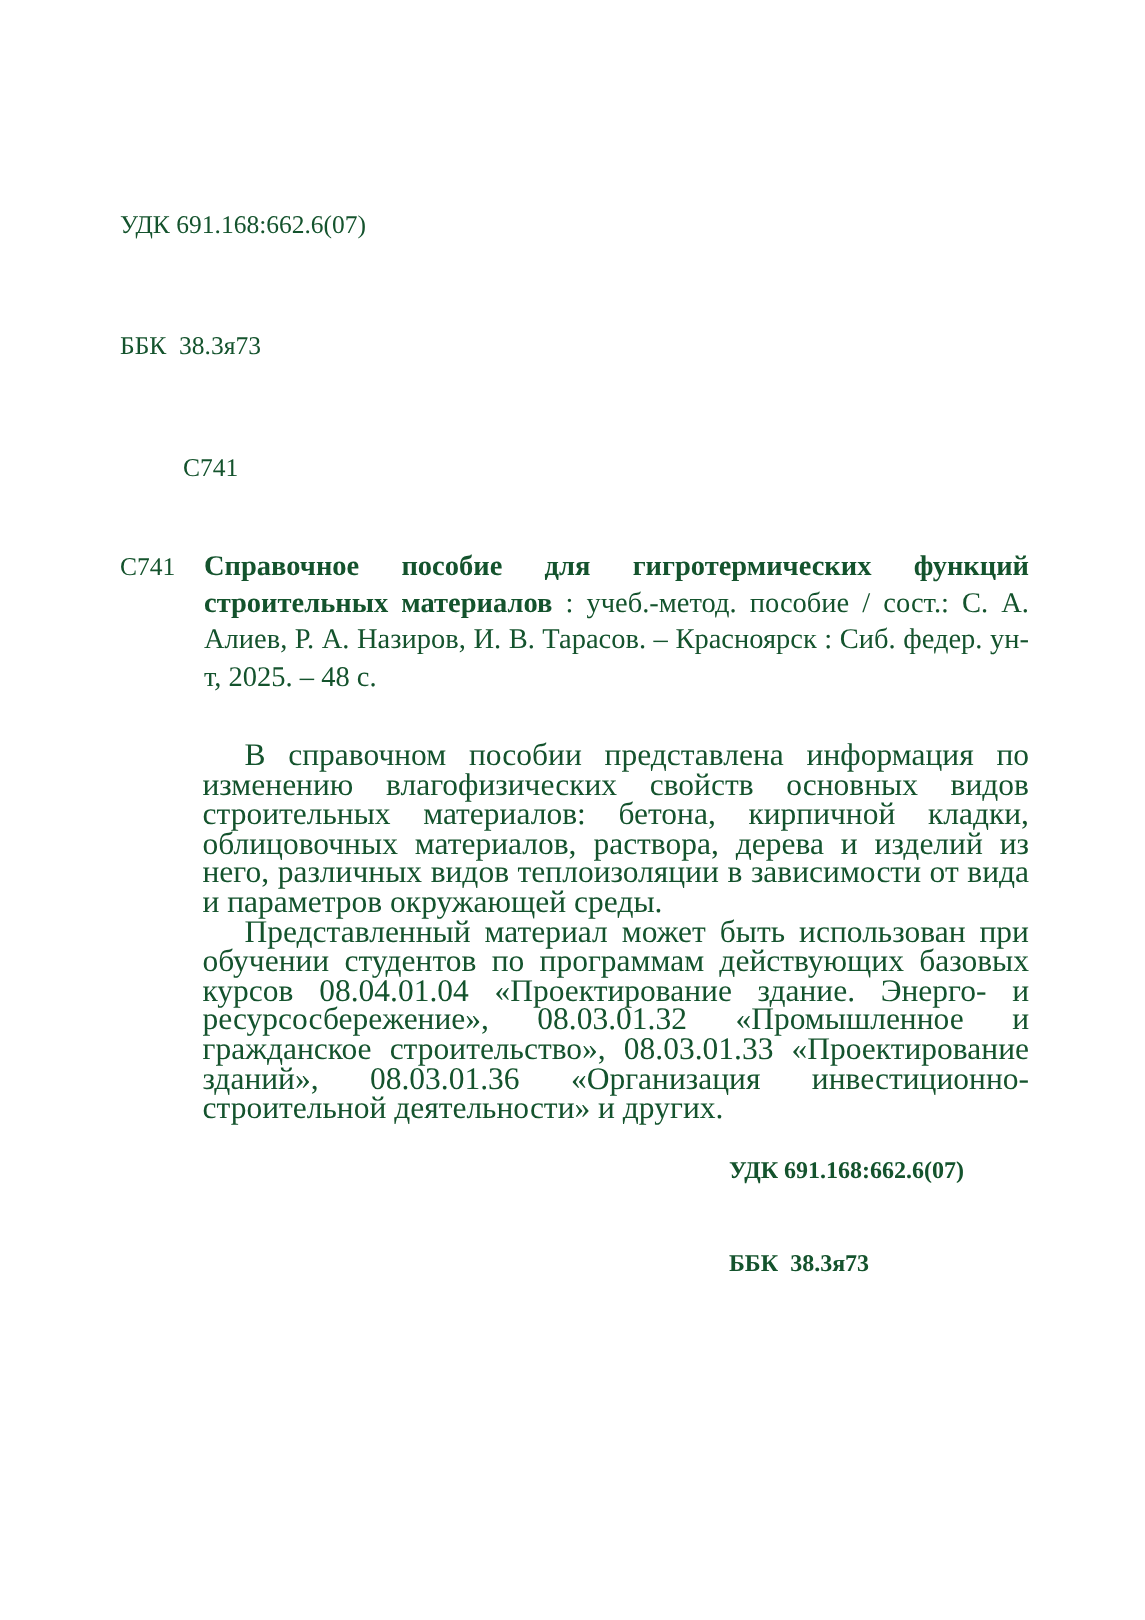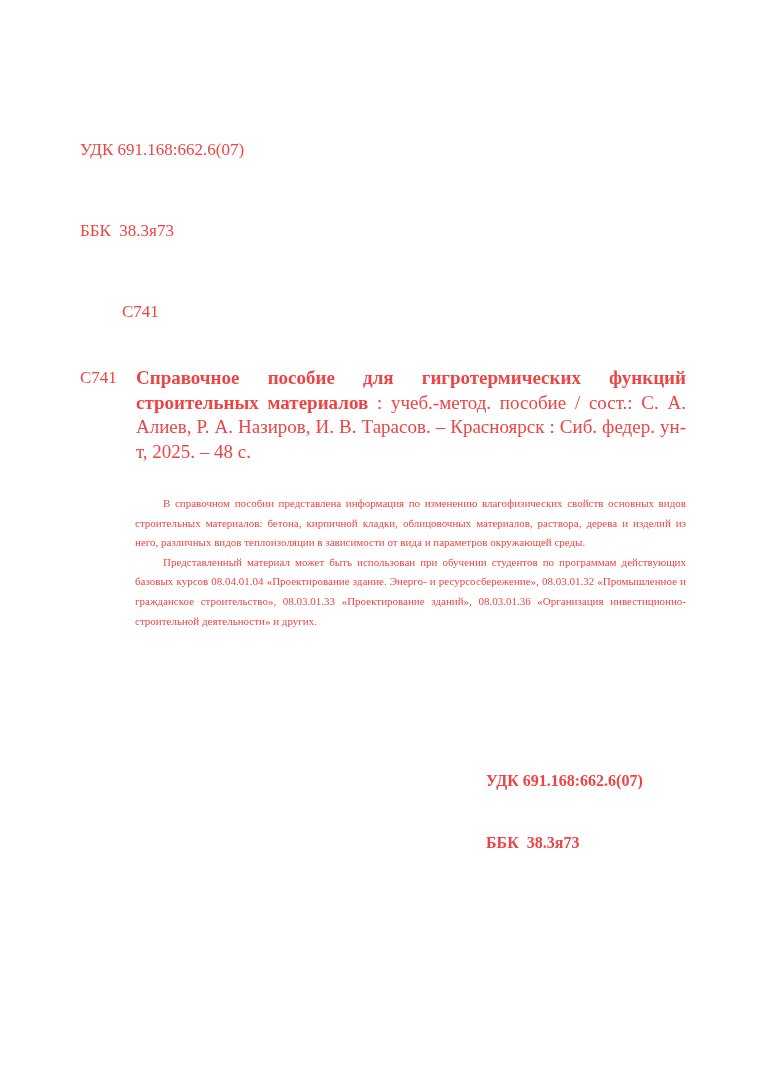--- a/index.html
+++ b/index.html
@@ -5,21 +5,21 @@
   html, body {
     margin: 0;
     padding: 0;
     background: #ffffff;
   }
   .page {
     position: relative;
     width: 763px;
     height: 901px;
     background: #ffffff;
-    color: #ef4444;
+    color: #14532d;
     font-family: "Liberation Serif", serif;
     overflow: hidden;
   }
 
   
   .top-codes {
     position: absolute;
     left: 80px;
     top: 82px;
     font-size: 17px;
@@ -53,21 +53,21 @@
     hyphens: manual;
   }
   .bold { font-weight: bold; }
 
   
   .annotation {
     position: absolute;
     left: 135px;
     top: 494px;
     width: 551px;
-    font-size: 11px;
+    font-size: 21px;
     line-height: 19.6px;
     text-align: justify;
     hyphens: manual;
   }
   .annotation .para {
     margin: 0;
     text-indent: 28px;
   }
 
   

